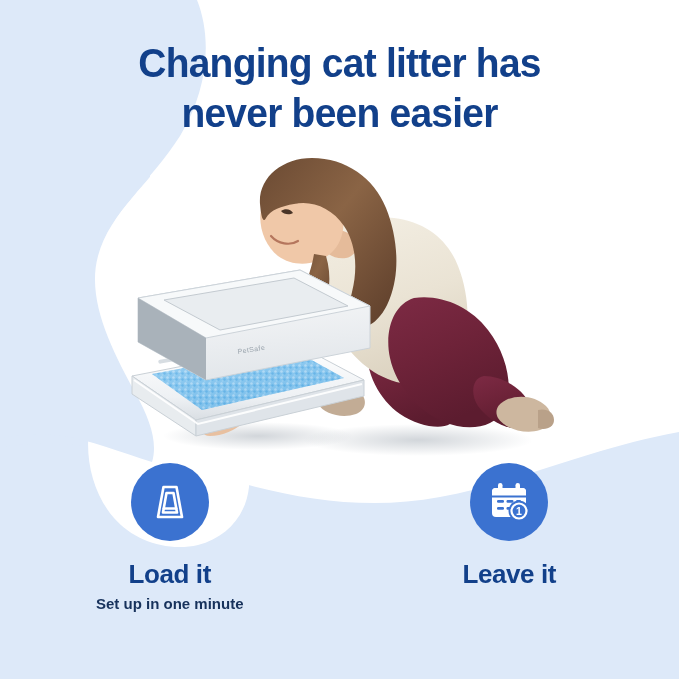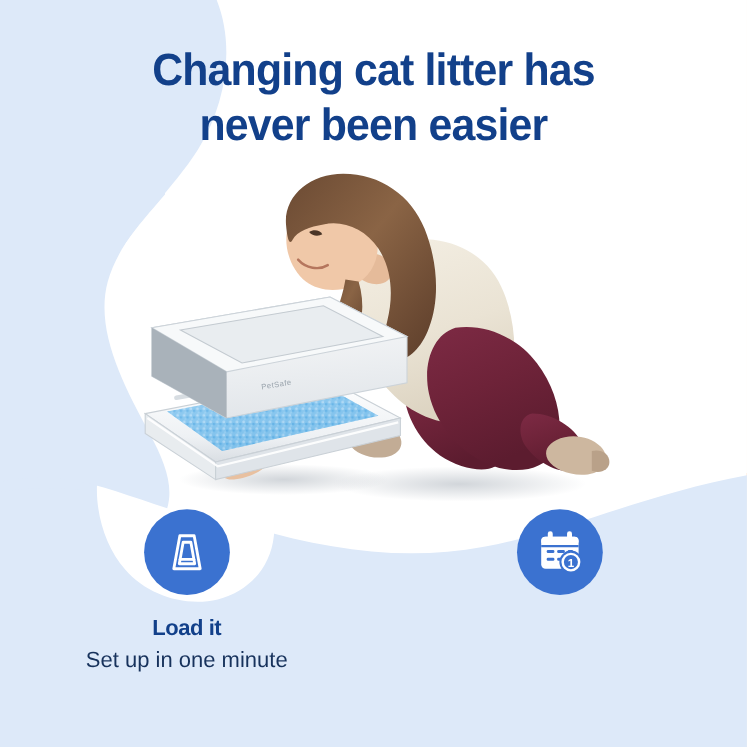--- a/index.html
+++ b/index.html
@@ -70,30 +70,30 @@
     background:#3b72d0;
     display:flex;
     align-items:center;
     justify-content:center;
   }
   .icon-circle svg { display:block; }
 
   .feature-title {
     margin-top:19px;
     color:#12408a;
-    font-size:20px;
+    font-size:26px;
     font-weight:bold;
     letter-spacing:-0.4px;
     line-height:1.1;
   }
   .feature-desc {
     margin-top:5px;
     color:#17325c;
-    font-size:20px;
-    font-weight:normal;
+    font-size:15px;
+    font-weight:bold;
     line-height:1.3;
     text-align:right;
     max-width:210px;
   }
 </style>
 </head>
 <body>
 
 <div class="stage">
 
@@ -329,18 +329,19 @@
           <rect x="20.5" y="21" width="7" height="2.8" rx="1.2" fill="#3b72d0"></rect>
           <rect x="30" y="21" width="5" height="2.8" rx="1.2" fill="#3b72d0"></rect>
           <rect x="11" y="28" width="7" height="2.8" rx="1.2" fill="#3b72d0"></rect>
           <rect x="20.5" y="28" width="7" height="2.8" rx="1.2" fill="#3b72d0"></rect>
           <circle cx="33" cy="32" r="10.5" fill="#3b72d0"></circle>
           <circle cx="33" cy="32" r="8.6" fill="#ffffff"></circle>
           <circle cx="33" cy="32" r="6.4" fill="#3b72d0"></circle>
           <text x="33" y="36.2" text-anchor="middle" font-family="Liberation Sans, sans-serif" font-size="10.5" font-weight="bold" fill="#ffffff">1</text>
         </svg>
       </div>
+      <div class="feature-title">Leave it</div>
     </div>
 
 
   </div>
 
 </div>
 
 </body></html>

